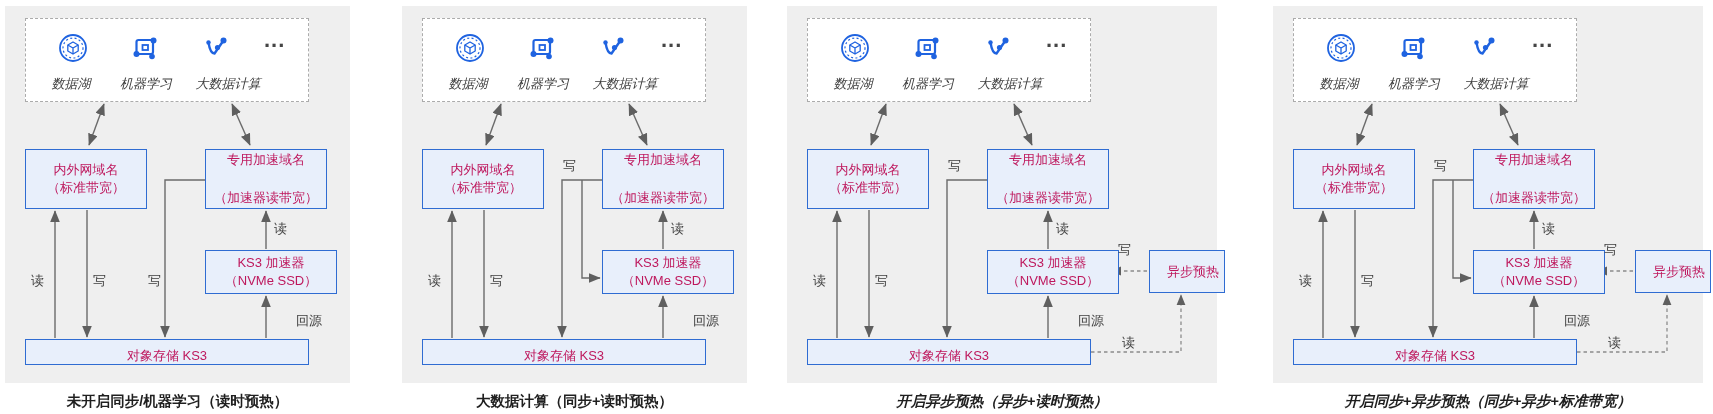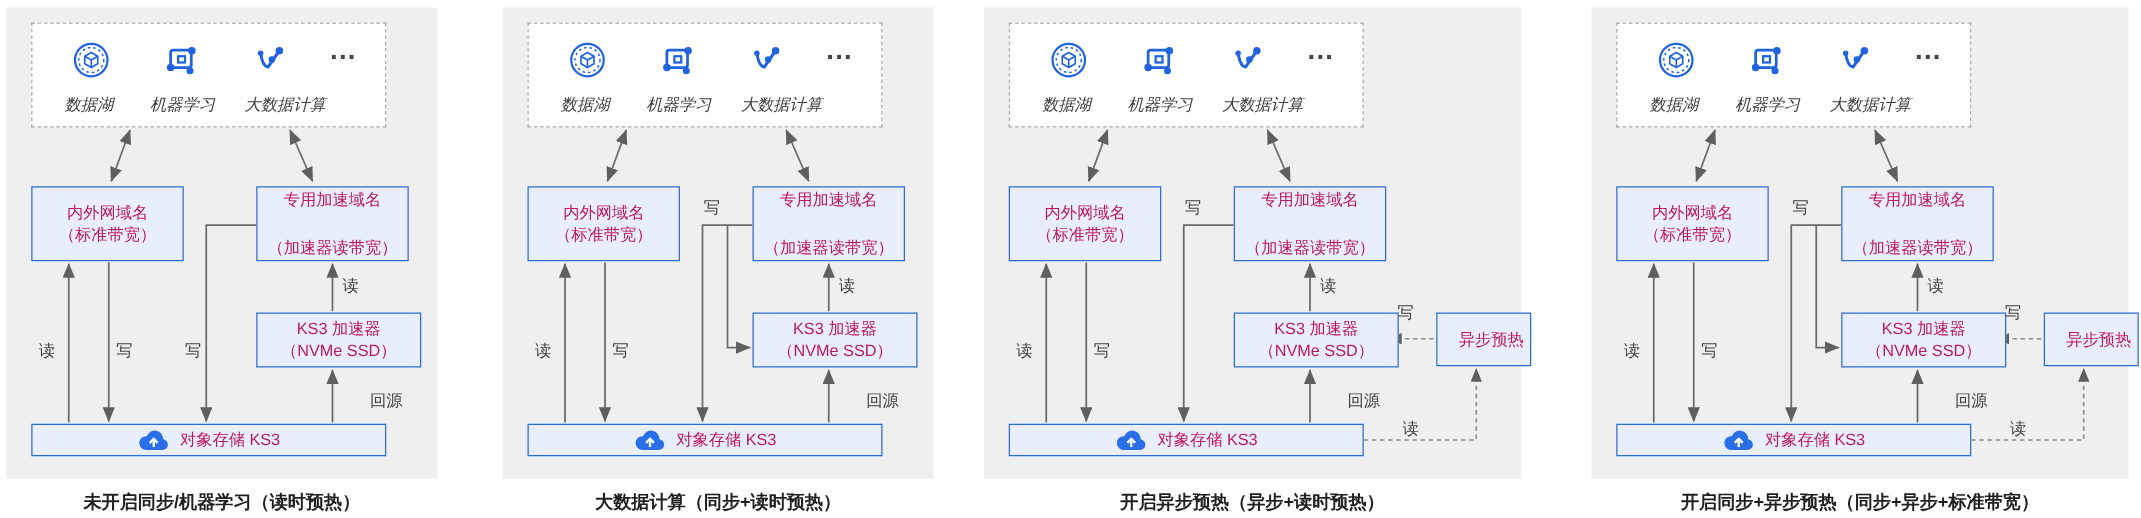--- a/index.html
+++ b/index.html
@@ -14,21 +14,21 @@
   .panel.wide .gray{width:430px;}
   .wires{position:absolute;left:0;top:0;}
   .solid{stroke:#6b6b6b;stroke-width:1.4;fill:none;}
   .dashed{stroke:#8c8c8c;stroke-width:1.3;fill:none;stroke-dasharray:3.5 3;}
   .node{position:absolute;background:#e8effb;border:1.5px solid #2f6cd2;box-sizing:border-box;
         display:flex;flex-direction:column;align-items:center;justify-content:center;
         font-size:13px;line-height:1.35;color:#be185d;text-align:right;white-space:nowrap;}
   .b-left{left:20px;top:143px;width:122px;height:60px;}
   .b-right{left:200px;top:143px;width:122px;height:60px;gap:20px;}
   .b-accel{left:200px;top:244px;width:132px;height:44px;}
-  .b-ks3{left:20px;top:333px;width:284px;height:26px;flex-direction:row;gap:8px;}
+  .b-ks3{left:20px;top:333px;width:284px;height:26px;flex-direction:column;gap:8px;}
   .b-async{left:362px;top:244px;width:76px;height:43px;padding-left:12px;}
   .appbox{position:absolute;left:20px;top:12px;width:284px;height:84px;background:#ffffff;
           border:1px dashed #ababab;box-sizing:border-box;}
   .app-icon{position:absolute;top:14px;width:30px;height:30px;transform:translateX(-50%);}
   .ai-1{left:47px;} .ai-2{left:120px;} .ai-3{left:191px;}
   .app-label{position:absolute;top:56px;font-size:13px;color:#3d3d3d;white-space:nowrap;transform:translateX(-50%);font-style:italic;}
   .al-1{left:45px;} .al-2{left:120px;} .al-3{left:202px;}
   .app-more{position:absolute;left:238px;top:6px;height:30px;line-height:30px;font-size:22px;
             font-weight:bold;color:#454545;letter-spacing:1px;}
   .edge-label{position:absolute;font-size:13px;color:#404040;white-space:nowrap;}
@@ -41,21 +41,21 @@
   .lbl-aread{left:269px;top:214px;}
   .lbl-origin{left:267px;top:306px;margin-left:24px;}
   .lbl-awrite{left:331px;top:235px;}
   .lbl-aread2{left:335px;top:328px;}
   .sync-only{display:none;}
   .panel.sync .sync-only{display:inline;}
   .async-only{display:none;}
   .panel.hasasync .async-only{display:inline;}
   .panel.hasasync div.async-only{display:flex;}
   .caption{margin-top:9px;width:345px;text-align:center;font-size:14.5px;font-weight:700;color:#1f1f1f;white-space:nowrap;}
-  .panel.wide .caption{width:430px;}
+  .panel.wide .caption{width:430px;font-style:italic;}
 </style>
 </head>
 <body>
 
 <svg width="0" height="0" style="position:absolute" aria-hidden="true">
   <defs>
     <marker id="ah" markerWidth="9" markerHeight="8" refX="8" refY="3.5" orient="auto-start-reverse">
       <path d="M0,0 L8.5,3.5 L0,7 Z" fill="#5f5f5f"></path>
     </marker>
   </defs>

